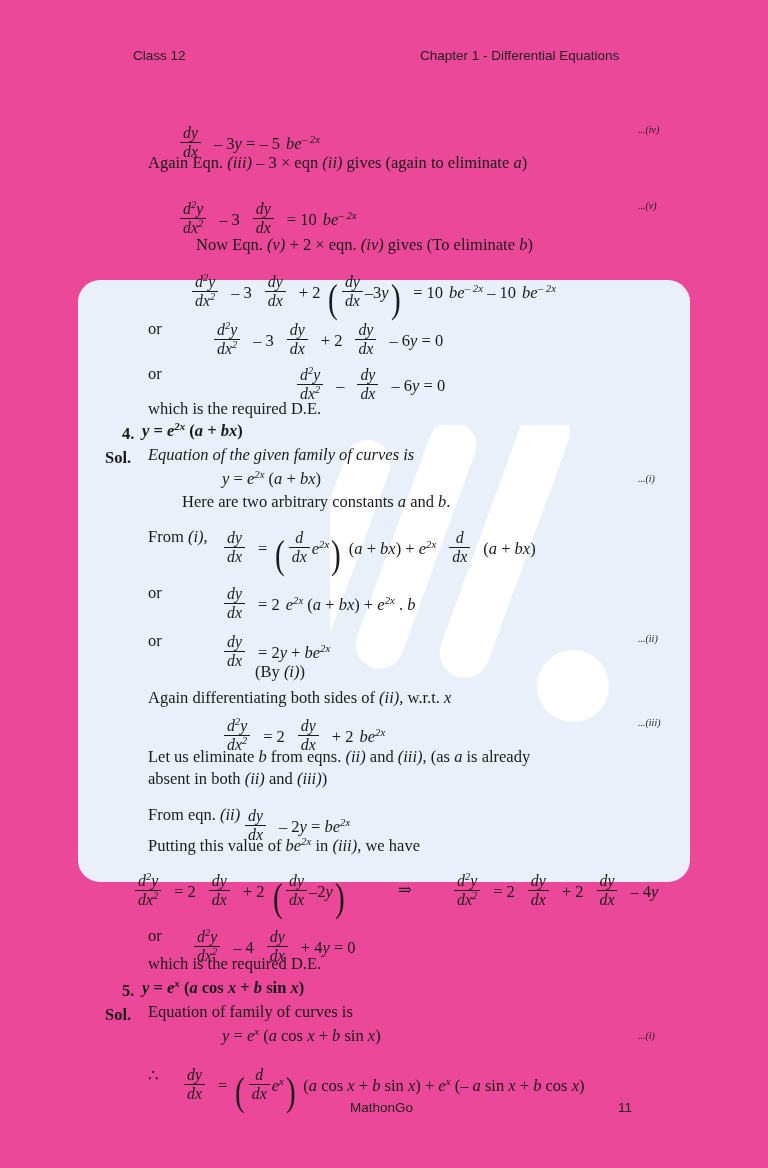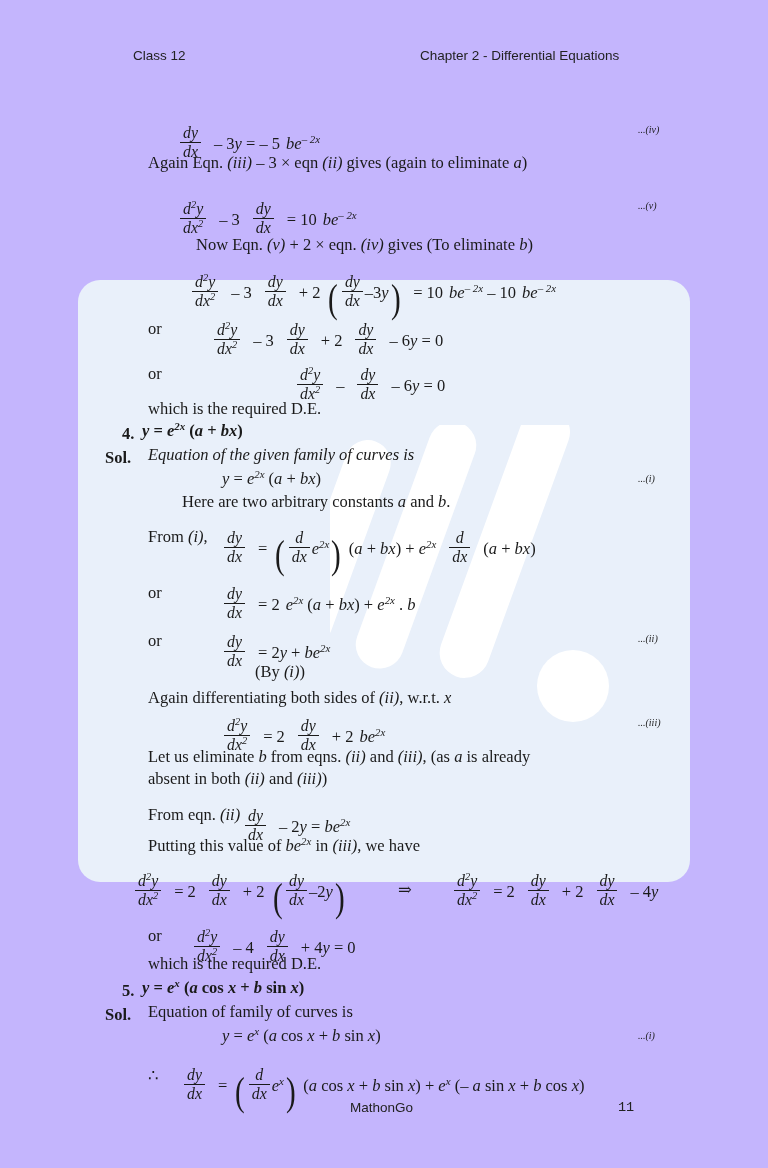--- a/index.html
+++ b/index.html
@@ -9,21 +9,21 @@
     background: #ffffff;
   }
   body {
     font-family: "Liberation Serif", "DejaVu Serif", serif;
     color: #1a1a1a;
   }
   .page {
     position: relative;
     width: 768px;
     height: 1168px;
-    background: #c4b5fd;
+    background: #ec4899;
     overflow: hidden;
   }
 
   
   .wm-panel {
     position: absolute;
     left: 78px;
     top: 280px;
     width: 612px;
     height: 602px;
@@ -62,21 +62,21 @@
     top: 1100px;
     left: 0;
     width: 768px;
     height: 20px;
     z-index: 3;
     font-family: "Liberation Sans", "DejaVu Sans", sans-serif;
     font-size: 13.5px;
     color: #222;
   }
   .ftr-brand { position: absolute; left: 350px; top: 0; }
-  .ftr-page  { position: absolute; left: 618px; top: 0; font-family: Liberation Mono, monospace; }
+  .ftr-page  { position: absolute; left: 618px; top: 0; }
 
   
   .content {
     position: absolute;
     left: 0;
     top: 0;
     width: 768px;
     z-index: 2;
   }
   .ln {
@@ -148,21 +148,21 @@
         <rect x="-14" y="10" width="46" height="215" rx="23" transform="rotate(20 9 117)"></rect>
         <rect x="62" y="-10" width="48" height="260" rx="24" transform="rotate(20 86 120)"></rect>
         <rect x="150" y="-25" width="50" height="285" rx="25" transform="rotate(20 175 117)"></rect>
         <circle cx="243" cy="261" r="36"></circle>
       </g>
     </svg>
   </div>
 
   <div class="hdr">
     <span class="hdr-left">Class 12</span>
-    <span class="hdr-right">Chapter 2 - Differential Equations</span>
+    <span class="hdr-right">Chapter 1 - Differential Equations</span>
   </div>
 
   <div class="content">
 
     <div class="ln" style="left:178px; top:116px;">
       <span class="fr"><span class="num">dy</span><span class="den">dx</span></span><span class="sp2"></span>– 3<span class="it">y</span> = – 5<span class="sp"></span><span class="it">be</span><sup>– 2x</sup>
     </div>
     <div class="tag" style="left:638px; top:124px;">...(iv)</div>
 
     <div class="ln" style="left:148px; top:155px;">

